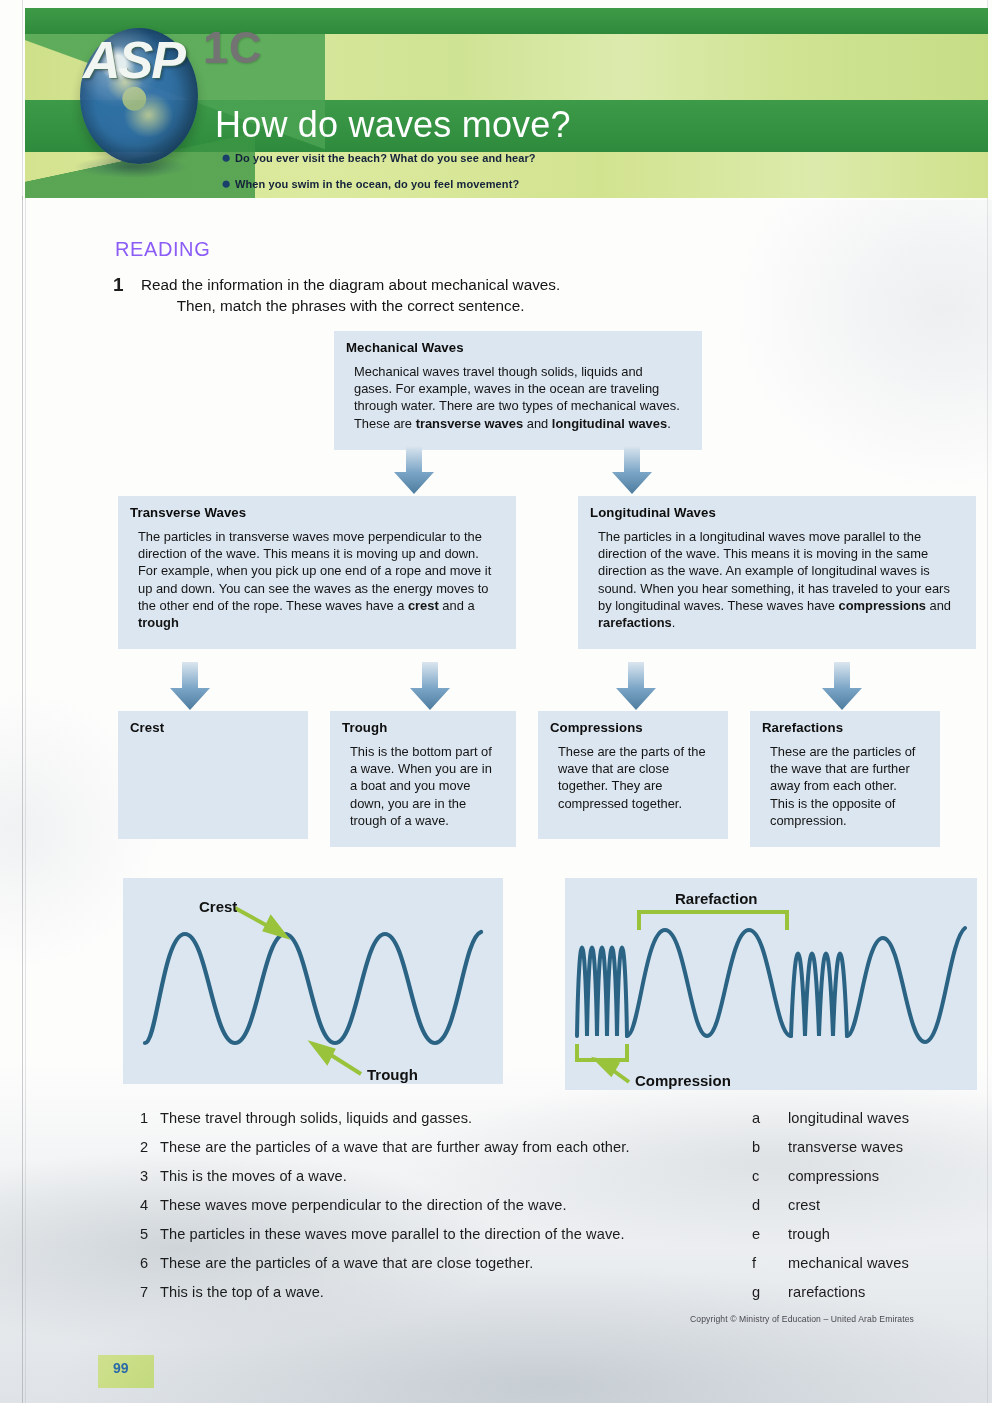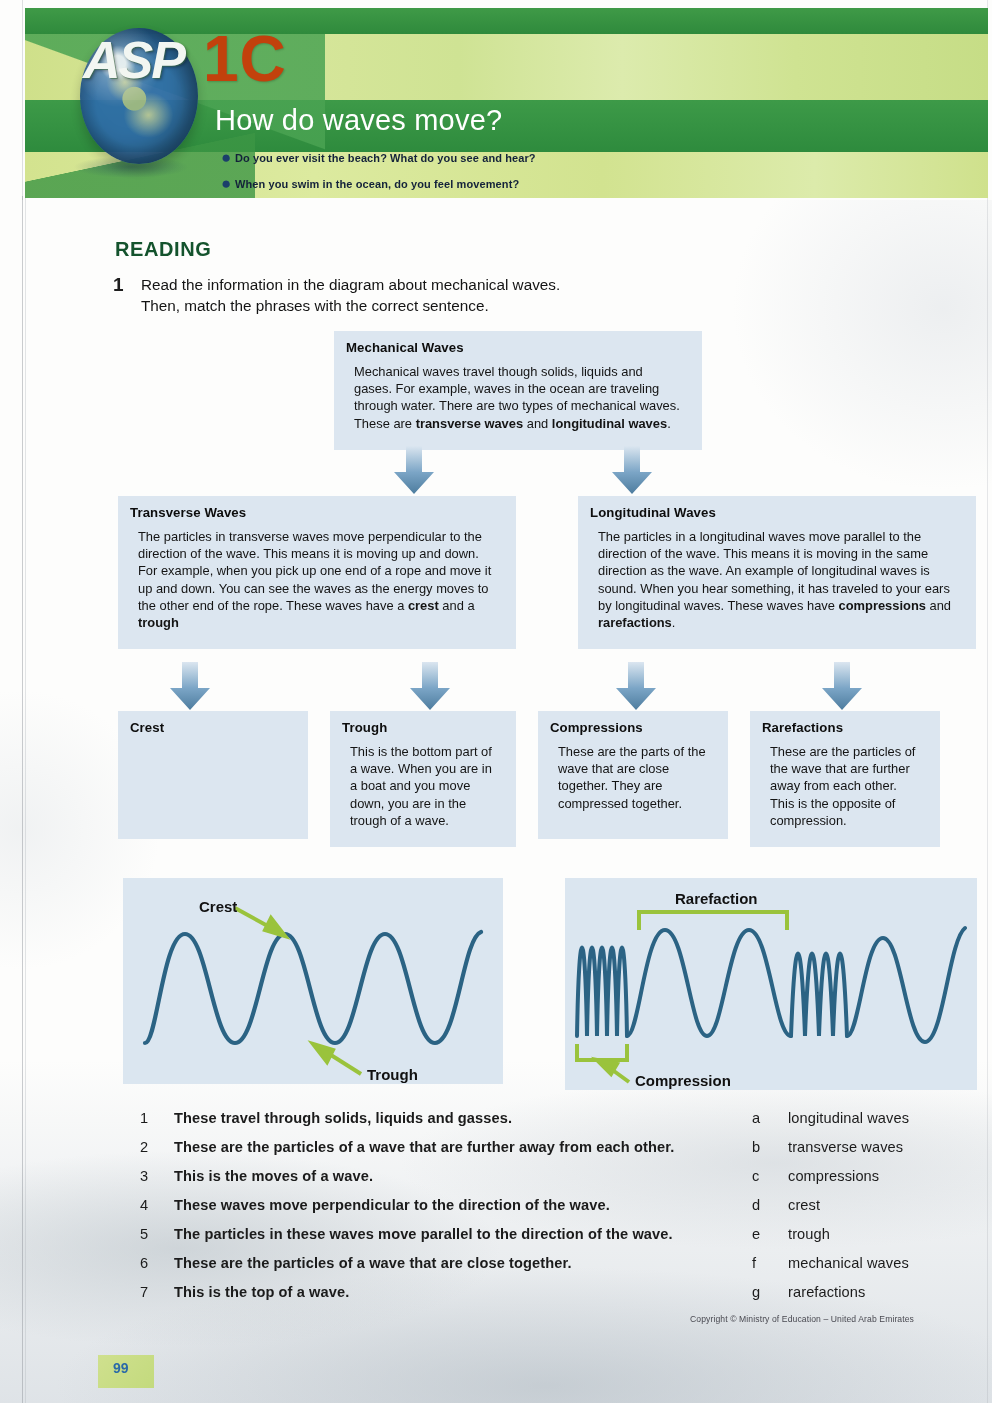--- a/index.html
+++ b/index.html
@@ -67,38 +67,38 @@
   .globe-shadow{position:absolute;left:48px;top:148px;width:116px;height:22px;border-radius:50%;
     background:radial-gradient(ellipse at center, rgba(30,60,90,.40), rgba(30,60,90,0) 70%);}
   .asp{
     position:absolute;left:58px;top:22px;
     font-family:"Liberation Sans", sans-serif;font-weight:bold;font-style:italic;
     font-size:52px;letter-spacing:-2px;color:#f2f6f2;
     text-shadow:1px 1px 0 rgba(60,110,70,.55), 2px 2px 3px rgba(0,0,0,.3);
   }
   .unit-code{
     position:absolute;left:178px;top:14px;
-    font-size:64px;font-weight:bold;color:#c2410c;letter-spacing:1px;
+    font-size:45px;font-weight:bold;color:#737373;letter-spacing:1px;
     text-shadow:1px 1px 2px rgba(0,0,0,.18);
   }
   .lesson-title{
     position:absolute;left:190px;top:96px;
-    font-size:29px;color:#ffffff;letter-spacing:.2px;
+    font-size:36px;color:#ffffff;letter-spacing:.2px;
   }
   .bullets{position:absolute;left:196px;top:140px;width:700px;}
   .bullet-row{display:flex;align-items:flex-start;margin:0 0 6px 0;}
   .bullet-dot{width:14px;color:#1b3f6b;font-size:17px;line-height:20px;}
   .bullet-text{font-size:11px;font-weight:bold;color:#13223a;line-height:20px;letter-spacing:.1px;}
 
   
   .content{position:absolute;left:0;top:198px;width:992px;}
-  .section-title{position:absolute;left:115px;top:40px;font-size:20px;font-weight:bold;color:#14532d;letter-spacing:.6px;}
+  .section-title{position:absolute;left:115px;top:40px;font-size:20px;font-weight:normal;color:#8b5cf6;letter-spacing:.6px;}
   .task{position:absolute;left:113px;top:76px;width:640px;display:flex;}
   .task-num{width:28px;font-size:19px;font-weight:bold;color:#1d1d1d;}
-  .task-text{font-size:15.3px;color:#141414;line-height:21px;}
+  .task-text{font-size:15.3px;color:#141414;line-height:21px;text-align:center;}
 
   
   .fbox{position:absolute;background:#dce6f0;padding:9px 12px 10px 12px;box-sizing:border-box;}
   .fbox h4{margin:0 0 1px 0;font-size:13.2px;font-weight:bold;color:#0d0d0d;letter-spacing:.1px;}
   .fbox p{margin:8px;font-size:12.9px;color:#141414;line-height:17.2px;}
   .fbox b{font-weight:bold;}
 
   #box-mech{left:334px;top:133px;width:368px;}
   #box-trans{left:118px;top:298px;width:398px;}
   #box-long{left:578px;top:298px;width:398px;}
@@ -114,21 +114,21 @@
   
   .figbox{position:absolute;background:#dbe6f0;}
   #fig-trans{left:123px;top:680px;width:380px;height:206px;}
   #fig-long{left:565px;top:680px;width:412px;height:212px;}
   .figbox svg{display:block;width:100%;height:100%;}
 
   
   .match{position:absolute;left:0;top:912px;width:992px;}
   .mrow{position:relative;height:29px;}
   .mnum{position:absolute;left:140px;font-size:14.6px;color:#1b1b1b;}
-  .mtext{position:absolute;left:174px;font-size:14.6px;color:#1b1b1b;letter-spacing:.1px;font-weight:bold;}
+  .mtext{position:absolute;left:160px;font-size:14.6px;color:#1b1b1b;letter-spacing:.1px;}
   .mlet{position:absolute;left:752px;font-size:14.6px;color:#1b1b1b;}
   .mopt{position:absolute;left:788px;font-size:14.6px;color:#1b1b1b;letter-spacing:.1px;}
 
   .copyright{position:absolute;left:690px;top:1116px;font-size:8.6px;color:#4a4a52;letter-spacing:.1px;}
   .pagenum-box{position:absolute;left:98px;top:1157px;width:56px;height:33px;
      background:linear-gradient(135deg,#cfe08e,#c3da7d);}
   .pagenum{position:absolute;left:113px;top:1162px;font-size:14px;font-weight:bold;color:#2a6aa8;}
 </style>
 </head>
 <body>

